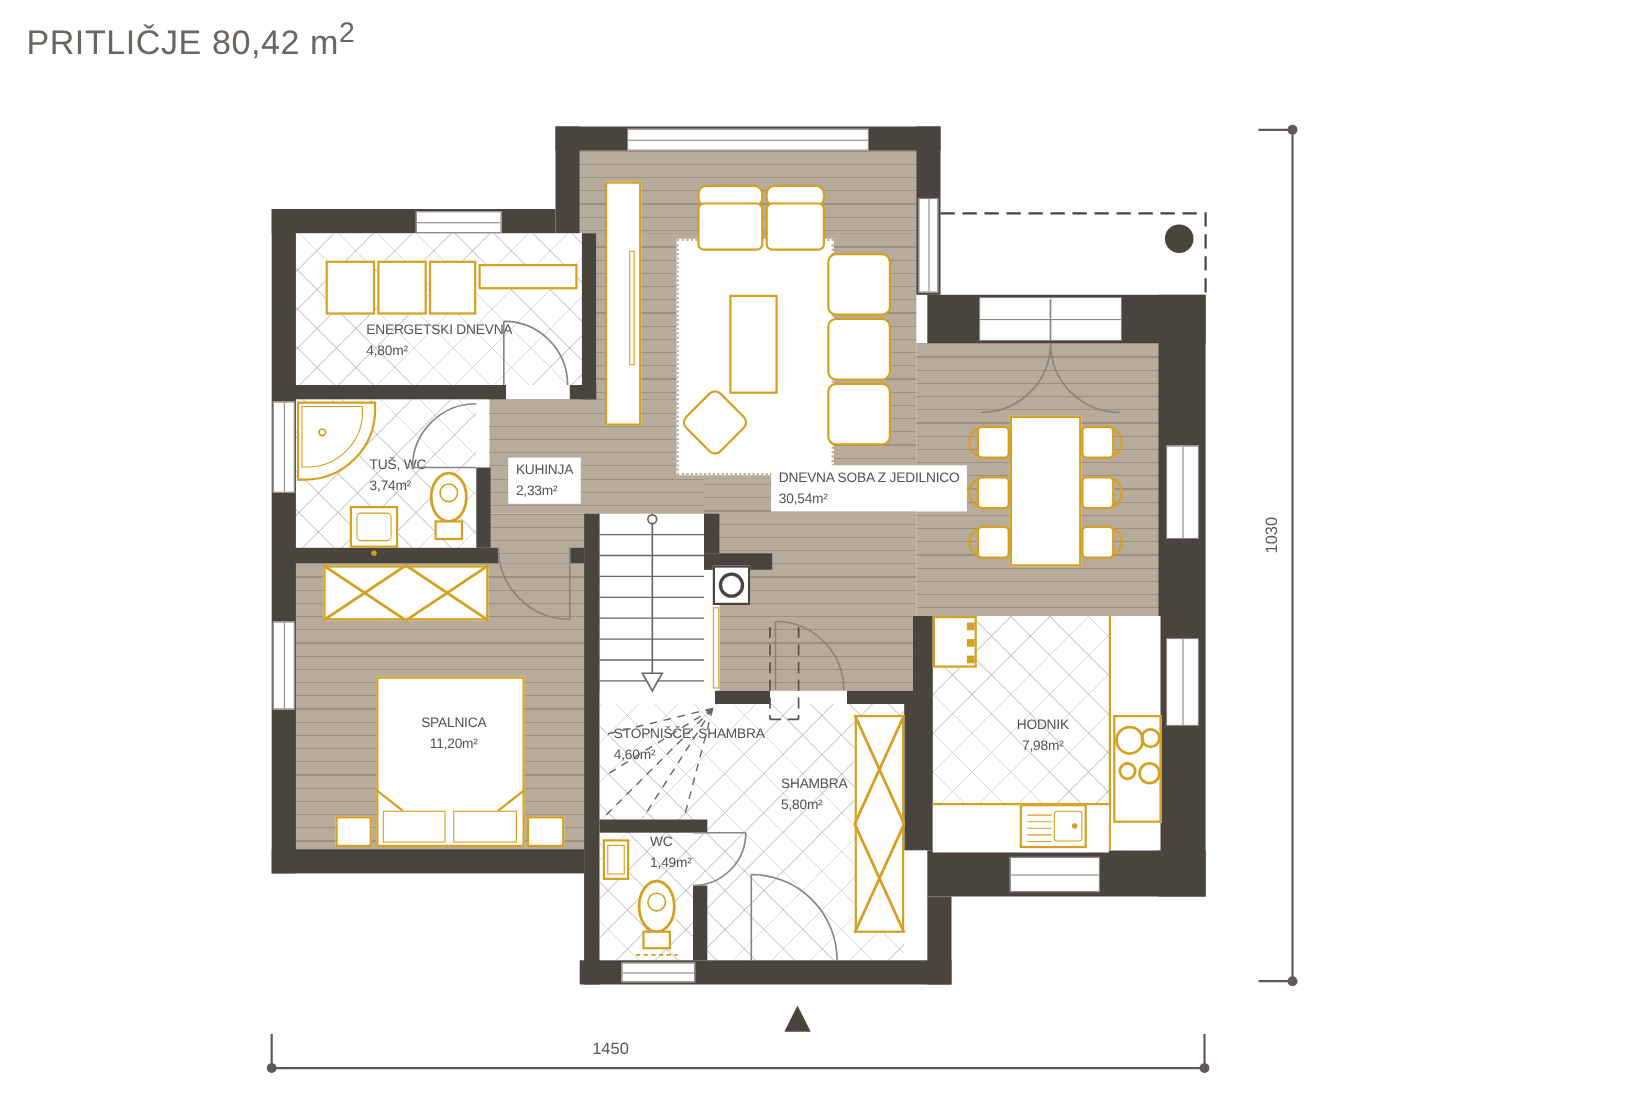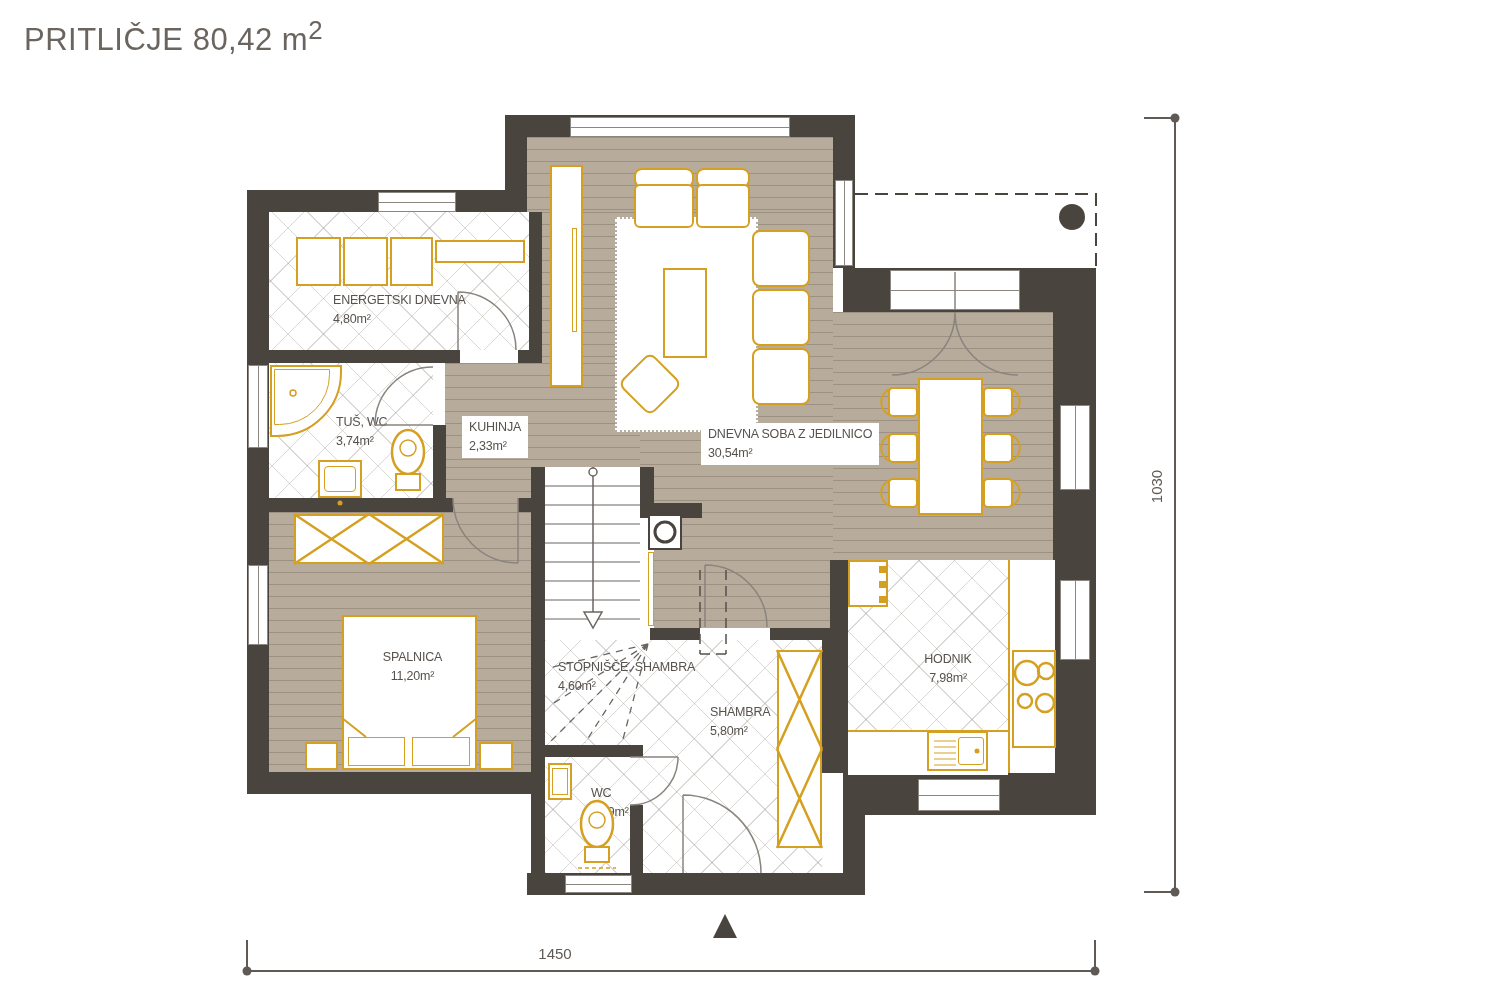--- a/index.html
+++ b/index.html
@@ -157,21 +157,21 @@
   <div>11,20m²</div>
 </div>
 <div class="lbl" style="left:558px;top:658px">
   <div>STOPNIŠČE, SHAMBRA</div>
   <div>4,60m²</div>
 </div>
 <div class="lbl" style="left:710px;top:703px">
   <div>SHAMBRA</div>
   <div>5,80m²</div>
 </div>
-<div class="lbl" style="left:591px;top:784px">
+<div class="lbl" style="left:591px;top:756px">
   <div>WC</div>
   <div>1,49m²</div>
 </div>
 <div class="lbl ctr" style="left:898px;top:650px;width:100px">
   <div>HODNIK</div>
   <div>7,98m²</div>
 </div>
 
 <div class="dim" style="left:1118px;top:478px;width:76px;text-align:center;transform:rotate(-90deg)">1030</div>
 <div class="dim" style="left:520px;top:945px;width:70px;text-align:center">1450</div>

